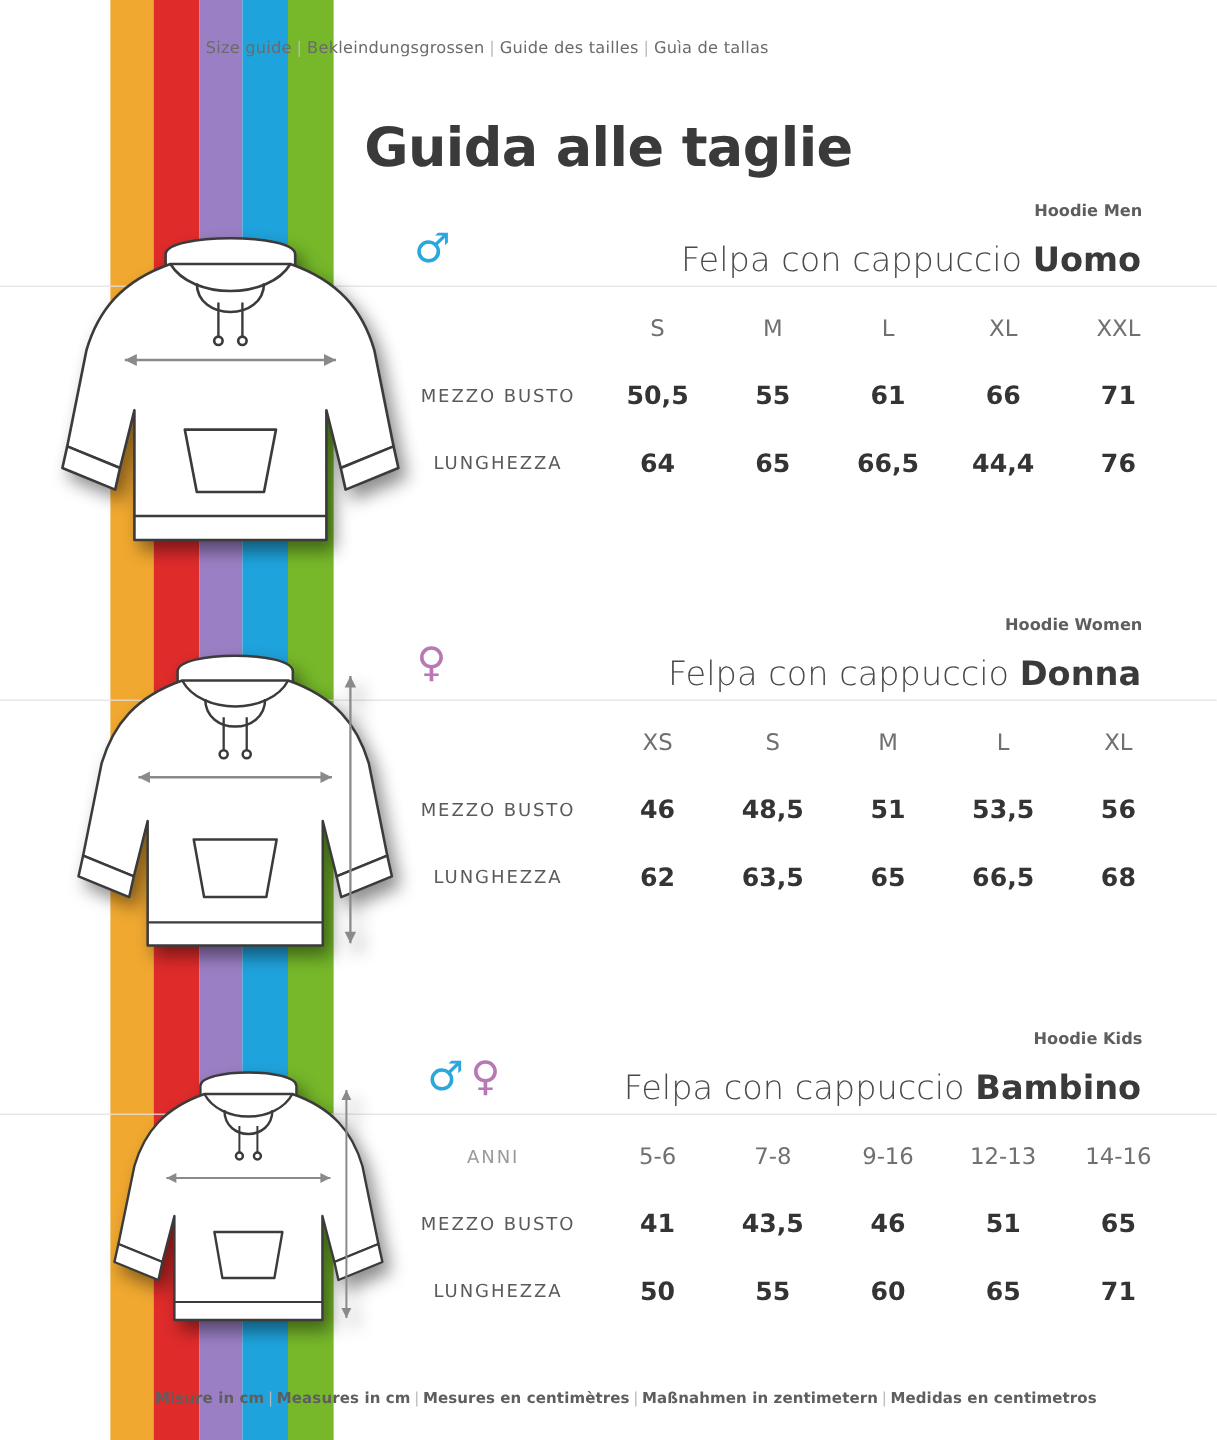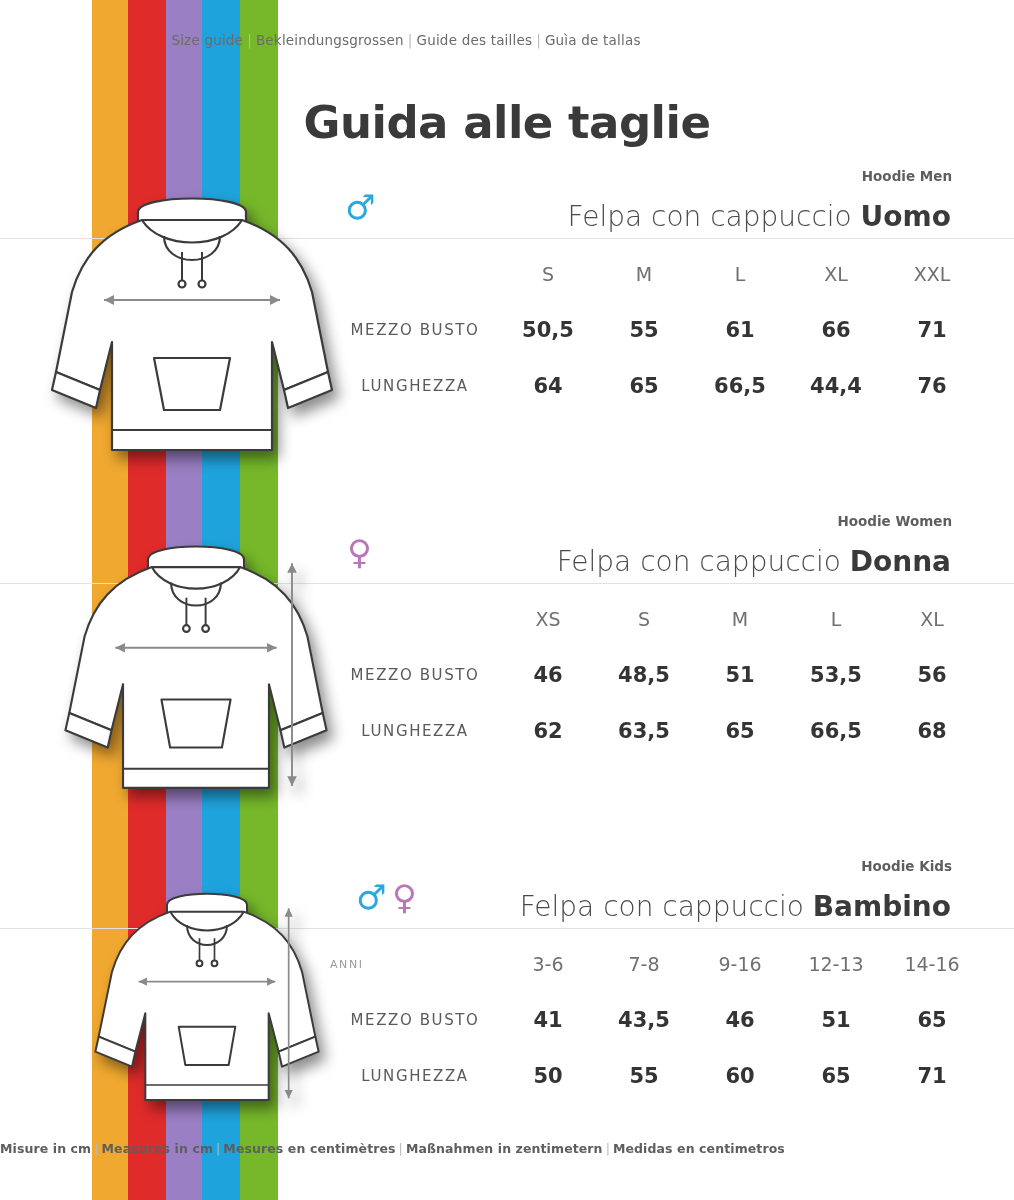--- a/index.html
+++ b/index.html
@@ -138,22 +138,22 @@
   }
   .h-men   { left: 42px;  top: 172px; width: 300px; height: 300px; }
   .h-women { left: 52px;  top: 520px; width: 288px; height: 290px; }
   .h-kids  { left: 82px;  top: 870px; width: 250px; height: 250px; }
 
   .hoodie-wrap svg { display: block; width: 100%; height: 100%; }
 
   
   .footer {
     position: absolute;
-    bottom: 44px; left: 0; width: 914px;
-    text-align: left;
+    bottom: 28px; left: 0; width: 914px;
+    text-align: right;
     font-size: 12.5px;
     font-weight: bold;
     color: #5e5e5e;
     letter-spacing: .1px;
   }
   .footer span.sep { color: #b9b9b9; font-weight: normal; padding: 0 3px; }
 </style>
 </head>
 <body>
 
@@ -252,22 +252,22 @@
   <div class="section sec-kids">
     <div class="sec-sub">Hoodie Kids</div>
     <div class="gender-icon g-male kids-icon-m">♂</div>
     <div class="gender-icon g-female kids-icon-f">♀</div>
     <div class="sec-headline"><span>Felpa con cappuccio </span><b>Bambino</b></div>
     <div class="hrule" style="top:78px;"></div>
 
     <table class="size">
       <thead>
         <tr>
-          <th class="rowlab anni-lab" style="text-align:left;padding-right:8px;color:#9a9a9a;font-size:11px;letter-spacing:1.6px;">ANNI</th>
-          <th class="colhead anni">3-6</th>
+          <th class="rowlab anni-lab" style="text-align:center;padding-right:8px;color:#9a9a9a;font-size:15px;letter-spacing:1.6px;">ANNI</th>
+          <th class="colhead anni">5-6</th>
           <th class="colhead anni">7-8</th>
           <th class="colhead anni">9-16</th>
           <th class="colhead anni">12-13</th>
           <th class="colhead anni">14-16</th>
         </tr>
       </thead>
       <tbody>
         <tr>
           <td class="rowlab">MEZZO BUSTO</td>
           <td class="val">41</td>

